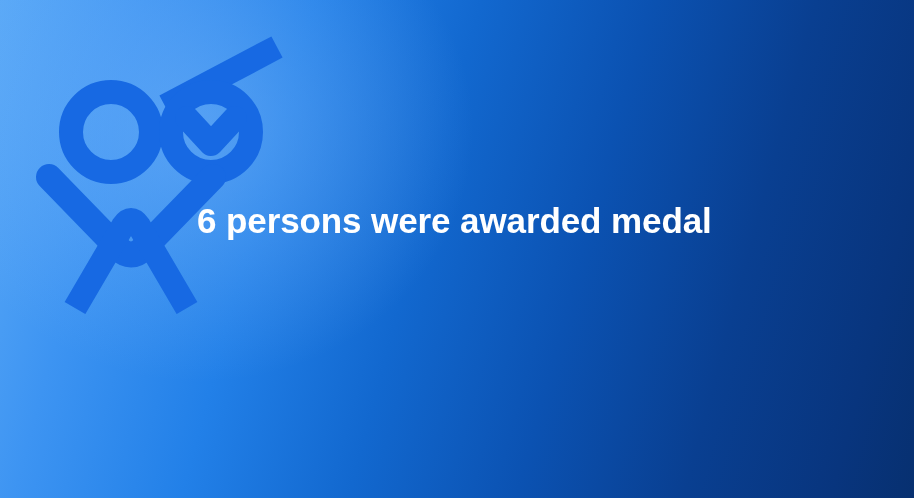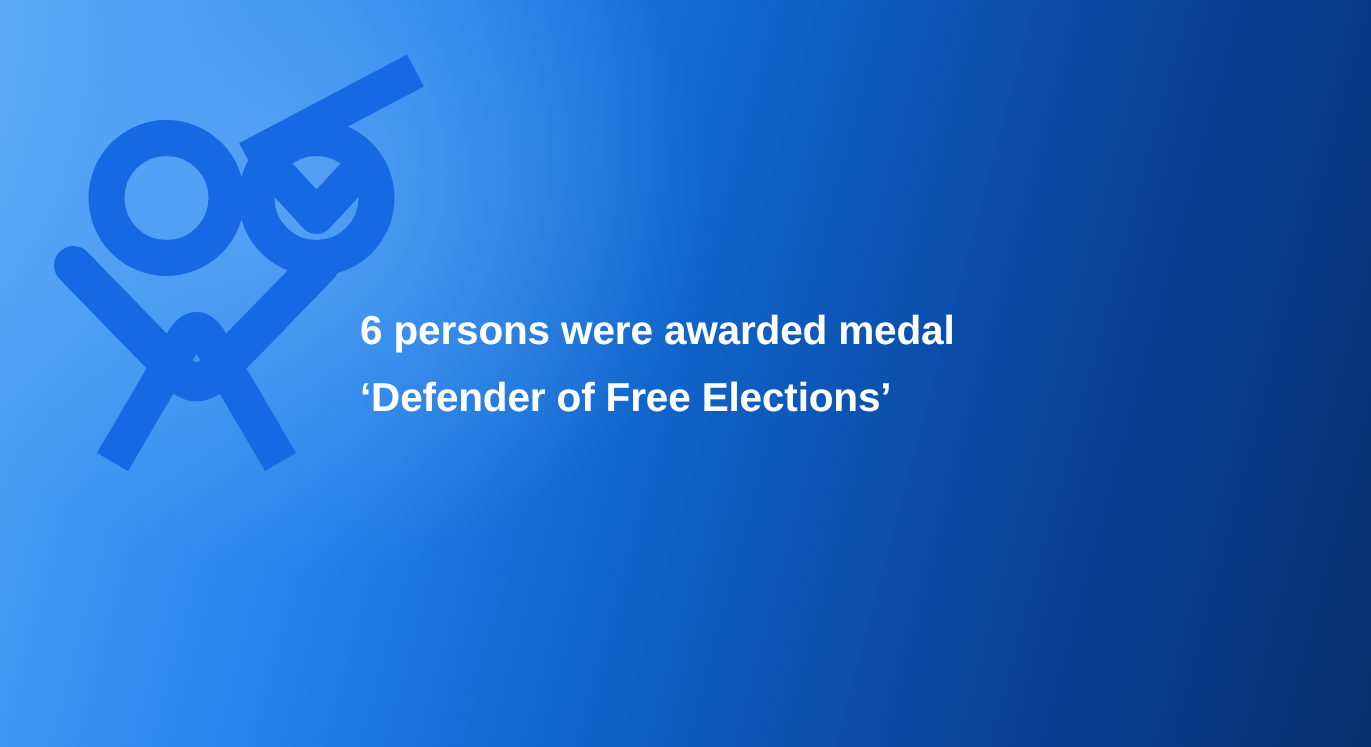--- a/index.html
+++ b/index.html
@@ -57,26 +57,25 @@
   
   .headline {
     position: absolute;
     left: 197px;
     top: 198px;
     width: 680px;
   }
   .headline-line {
     display: block;
     color: #ffffff;
-    font-size: 27px;
+    font-size: 35px;
     font-weight: bold;
     line-height: 45px;
     letter-spacing: -0.1px;
     white-space: nowrap;
-    margin-left: 43px;
   }
 </style>
 </head>
 <body>
 
 <div class="banner">
 
   <div class="logo-mark">
     <svg viewBox="0 0 258 288" xmlns="http://www.w3.org/2000/svg" aria-hidden="true">
       <g fill="none" stroke="#1769e3" stroke-width="22" stroke-linecap="round" stroke-linejoin="round">
@@ -91,16 +90,15 @@
 
         <path d="M16 151 L85 222 Q98 235 111 222 L180 151" stroke-width="26"></path>
 
         <path d="M42 282 L90 200 Q98 188 106 200 L154 282" stroke-width="24" stroke-linecap="butt"></path>
       </g>
     </svg>
   </div>
 
   <div class="headline">
     <span class="headline-line">6 persons were awarded medal</span>
-    <span class="headline-line">‘Defender of Free Elections’</span>
   </div>
 
 </div>
 
 </body></html>

